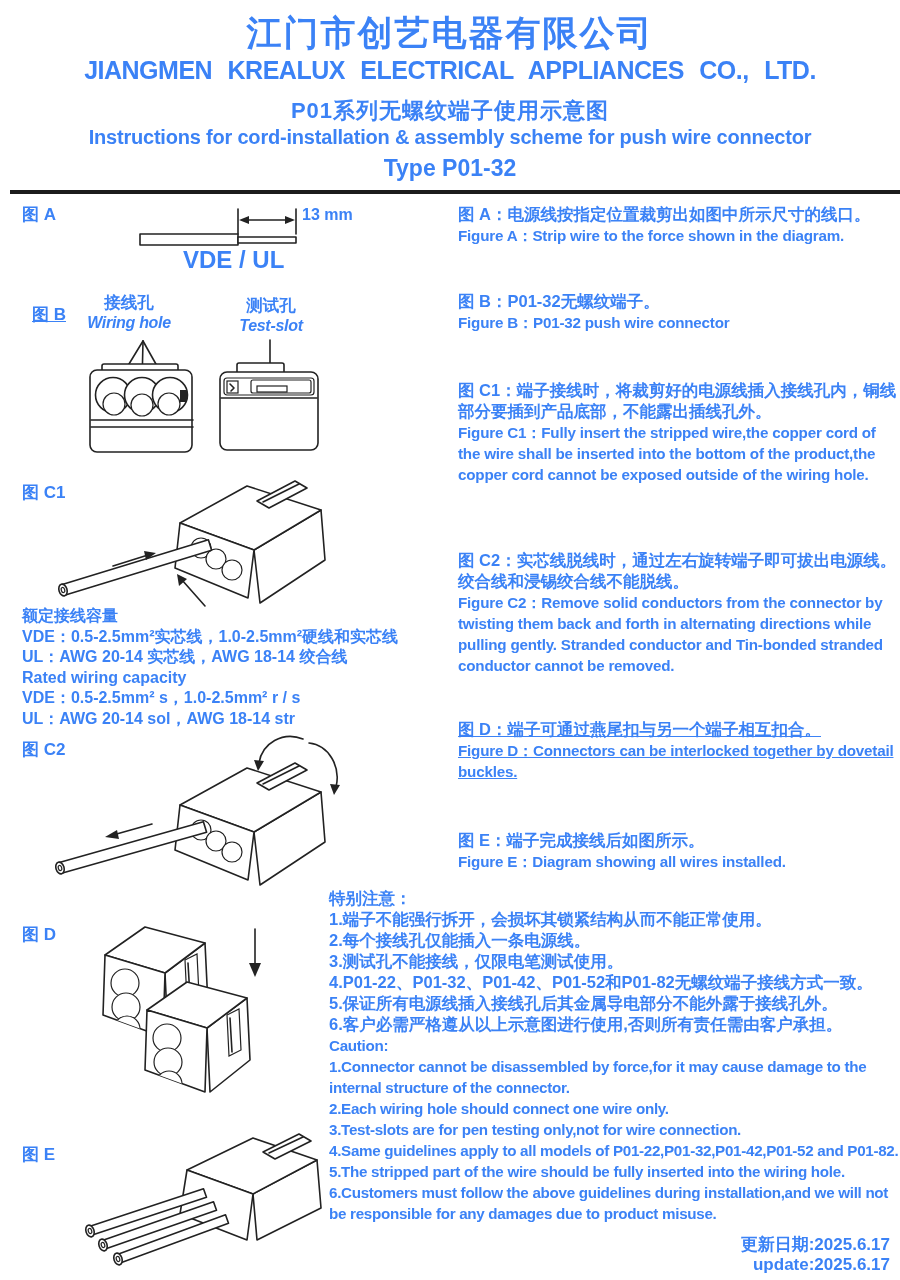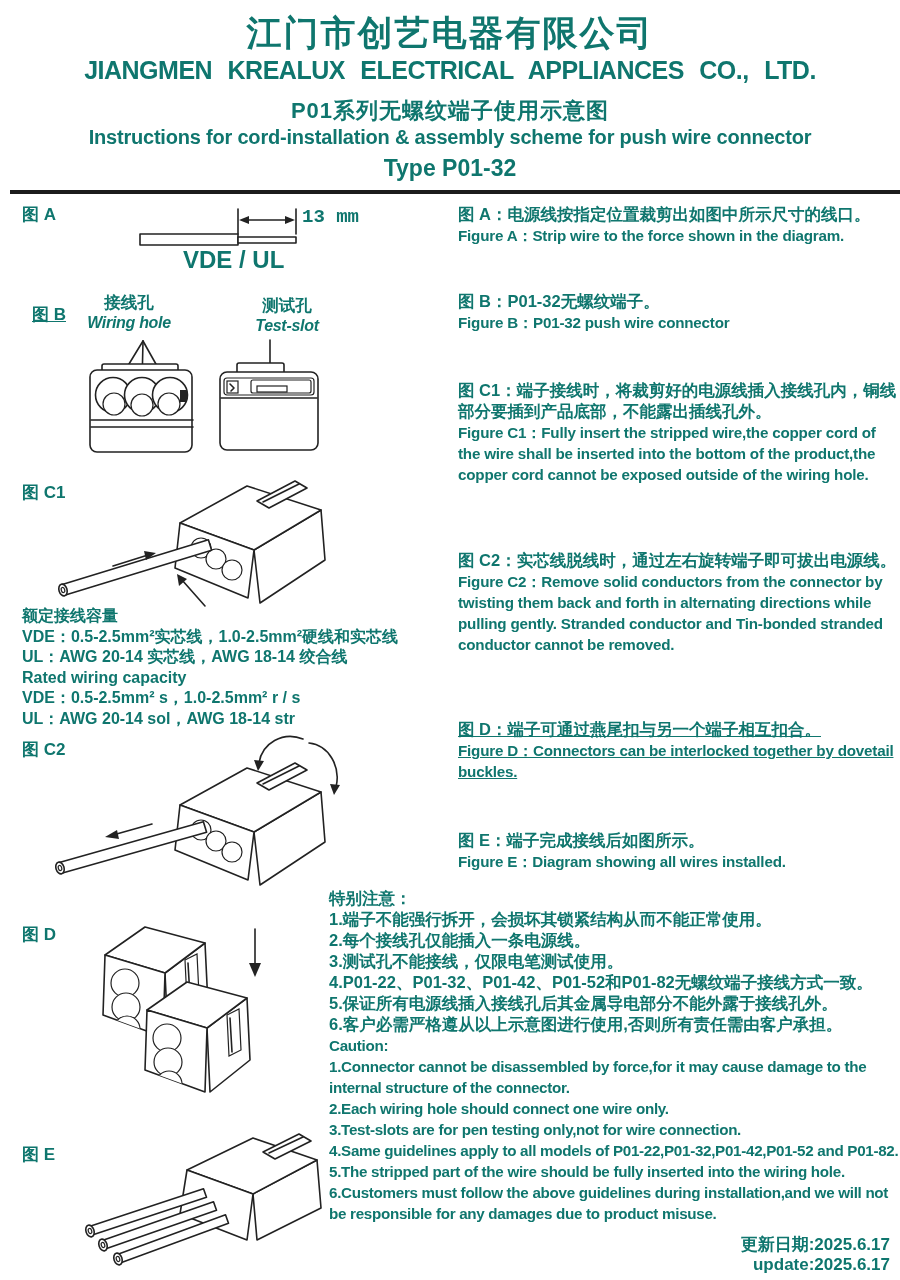--- a/index.html
+++ b/index.html
@@ -1,38 +1,38 @@
 <!DOCTYPE html>
 <html><head>
 <meta charset="utf-8">
 <style>
   html,body{margin:0;padding:0;background:#ffffff;}
   .page{
     position:relative;width:900px;height:1280px;background:#ffffff;
     font-family:"Liberation Sans","DejaVu Sans",sans-serif;
-    font-weight:700;color:#0f766e;overflow:hidden;
+    font-weight:700;color:#3b82f6;overflow:hidden;
   }
   .abs{position:absolute;}
   .ctr{left:0;right:0;text-align:center;}
   .company-cn{top:10px;font-size:35px;letter-spacing:2px;}
   .company-en{top:56px;font-size:25px;letter-spacing:-0.5px;word-spacing:9px;}
   .series-cn{top:96px;font-size:22px;letter-spacing:1px;}
   .instructions-en{top:126px;font-size:20px;letter-spacing:-0.2px;}
   .type-label{top:155px;font-size:23px;}
   .rule{top:190px;left:10px;width:890px;height:4px;background:#1c1c1c;}
   .figlabel{font-size:17px;}
   .caption{left:458px;width:440px;}
   .cap-cn{font-size:16.5px;line-height:21px;}
   .cap-en{font-size:15.2px;line-height:21px;letter-spacing:-0.2px;}
   .caution{left:329px;width:575px;}
   .caution .cap-en{letter-spacing:-0.3px;}
   .capacity{left:22px;top:606px;width:400px;font-size:16px;line-height:20.5px;}
   .small-lbl-cn{font-size:16.5px;line-height:20px;}
   .small-lbl-en{font-size:16px;line-height:22px;letter-spacing:-0.3px;font-style:italic;}
-  .dim-label{font-size:19px;font-family:Liberation Mono, monospace;}
+  .dim-label{font-size:16px;}
   .std-label{font-size:24px;}
   .footer-line{right:10px;text-align:right;font-size:17px;line-height:20px;}
   svg{display:block;}
   .ln{stroke:#222;stroke-width:1.6;fill:none;stroke-linejoin:round;stroke-linecap:round;}
   .face{stroke:#222;stroke-width:1.6;fill:#fff;stroke-linejoin:round;}
   .thin{stroke:#222;stroke-width:1.2;fill:#fff;}
   .solid{fill:#222;stroke:none;}
 </style>
 </head>
 <body>
@@ -62,21 +62,21 @@
   <div class="abs caption" style="top:204px;">
     <div class="cap-cn">图 A：电源线按指定位置裁剪出如图中所示尺寸的线口。</div>
     <div class="cap-en">Figure A：Strip wire to the force shown in the diagram.</div>
   </div>
 
   <div class="abs figlabel" style="left:32px;top:303px;text-decoration:underline;">图 B</div>
   <div class="abs" style="left:67px;top:292px;width:124px;text-align:center;">
     <div class="small-lbl-cn">接线孔</div>
     <div class="small-lbl-en">Wiring hole</div>
   </div>
-  <div class="abs" style="left:229px;top:295px;width:116px;text-align:center;">
+  <div class="abs" style="left:213px;top:295px;width:116px;text-align:center;">
     <div class="small-lbl-cn">测试孔</div>
     <div class="small-lbl-en">Test-slot</div>
   </div>
   <svg class="abs" style="left:85px;top:336px;" width="245" height="58" viewBox="0 0 245 58">
     <line class="ln" x1="58" y1="5" x2="33" y2="46"></line>
     <polygon class="solid" points="31,52 28,40 38,44"></polygon>
     <line class="ln" x1="58" y1="5" x2="57" y2="48"></line>
     <polygon class="solid" points="57,55 52,44 62,44"></polygon>
     <line class="ln" x1="58" y1="5" x2="81" y2="46"></line>
     <polygon class="solid" points="84,52 76,44 86,41"></polygon>
@@ -171,20 +171,21 @@
     <line class="ln" x1="97" y1="89" x2="58" y2="100"></line>
     <polygon class="solid" points="50,102 62,95 64,104"></polygon>
     <path class="ln" d="M 248 4 C 228 -4 207 8 204 28"></path>
     <polygon class="solid" points="203,36 199,25 209,26"></polygon>
     <path class="ln" d="M 254 8 C 274 10 286 32 281 52"></path>
     <polygon class="solid" points="279,60 275,49 285,50"></polygon>
   </svg>
 
   <div class="abs caption" style="top:550px;">
     <div class="cap-cn">图 C2：实芯线脱线时，通过左右旋转端子即可拔出电源线。</div>
+    <div class="cap-cn">绞合线和浸锡绞合线不能脱线。</div>
     <div class="cap-en">Figure C2：Remove solid conductors from the connector by twisting them back and forth in alternating directions while pulling gently. Stranded conductor and Tin-bonded stranded conductor cannot be removed.</div>
   </div>
 
   <div class="abs figlabel" style="left:22px;top:923px;">图 D</div>
   <svg class="abs" style="left:85px;top:915px;" width="230" height="212" viewBox="0 0 230 212">
 
     <polygon class="face" points="80,58 120,28 123,90 83,122"></polygon>
     <polygon class="face" points="20,40 60,12 120,28 80,58"></polygon>
     <polygon class="face" points="20,40 80,58 78,122 18,100"></polygon>
     <clipPath id="dOpen1">

